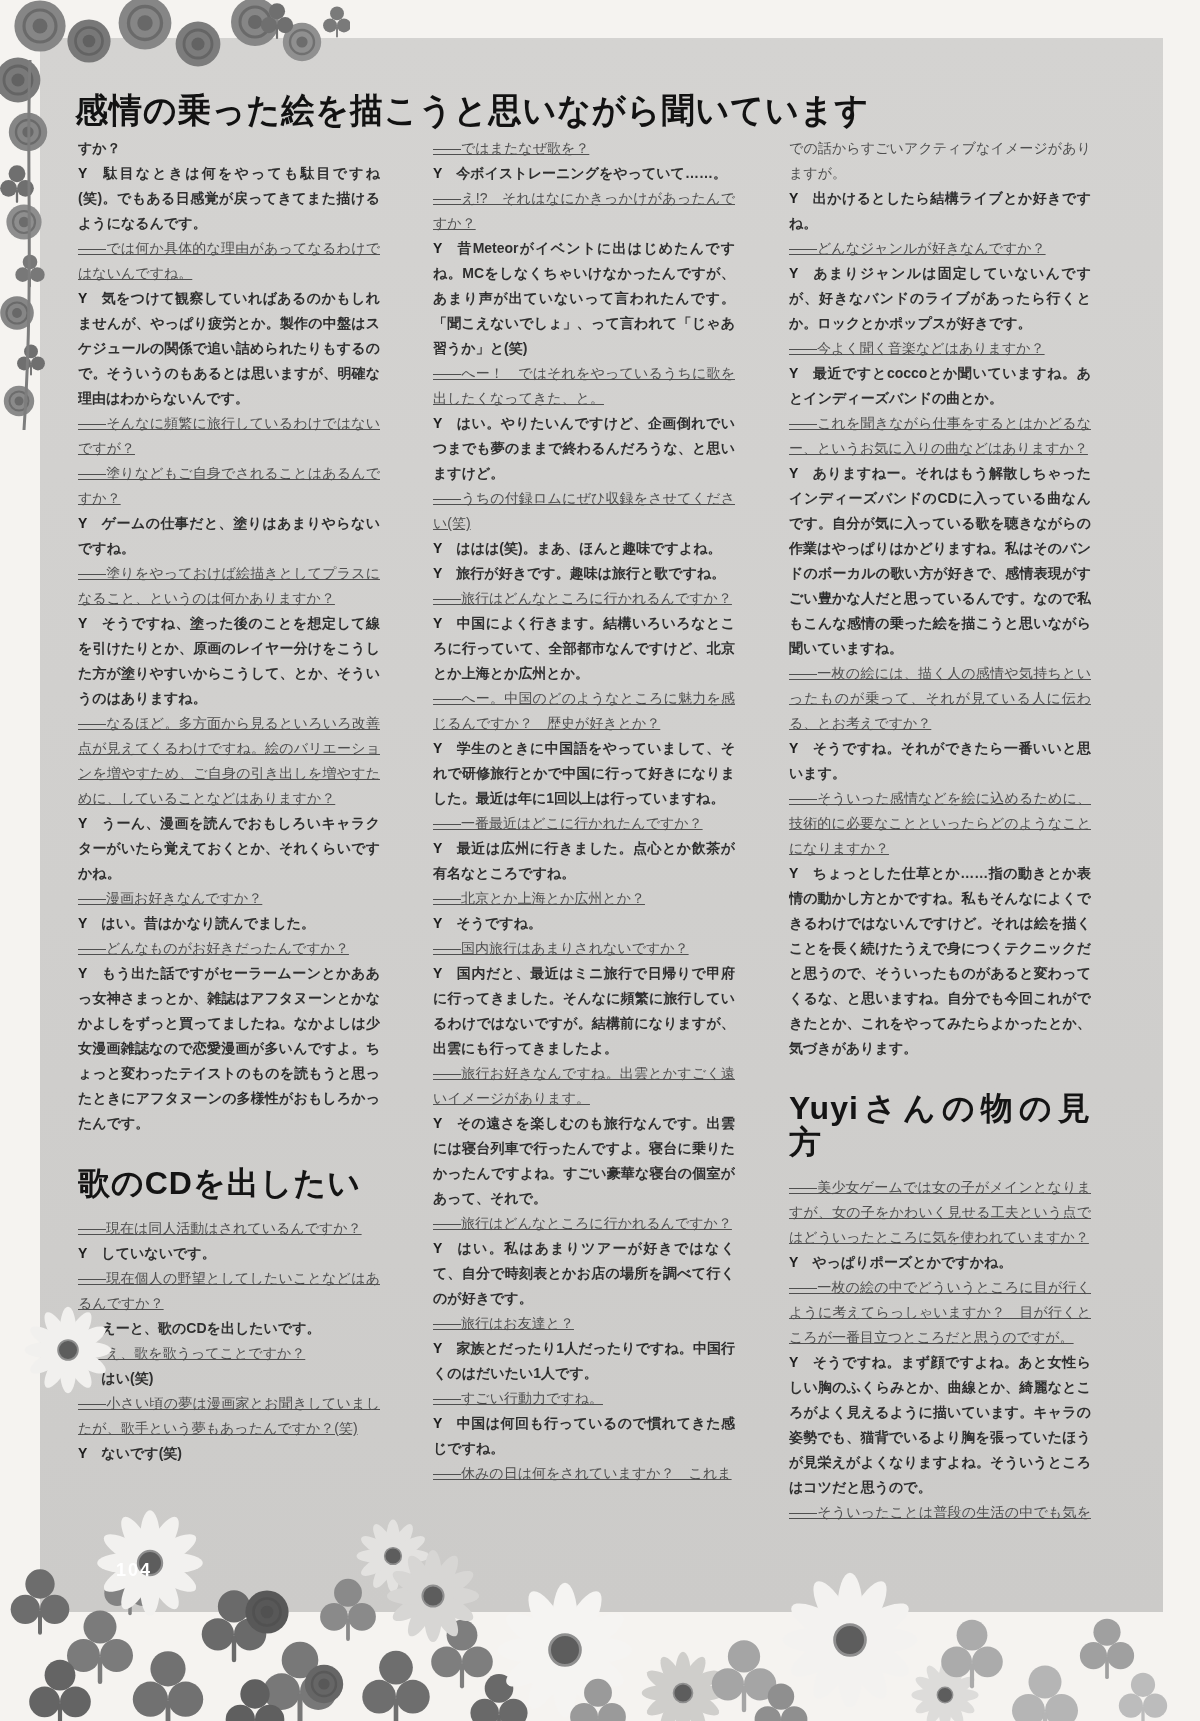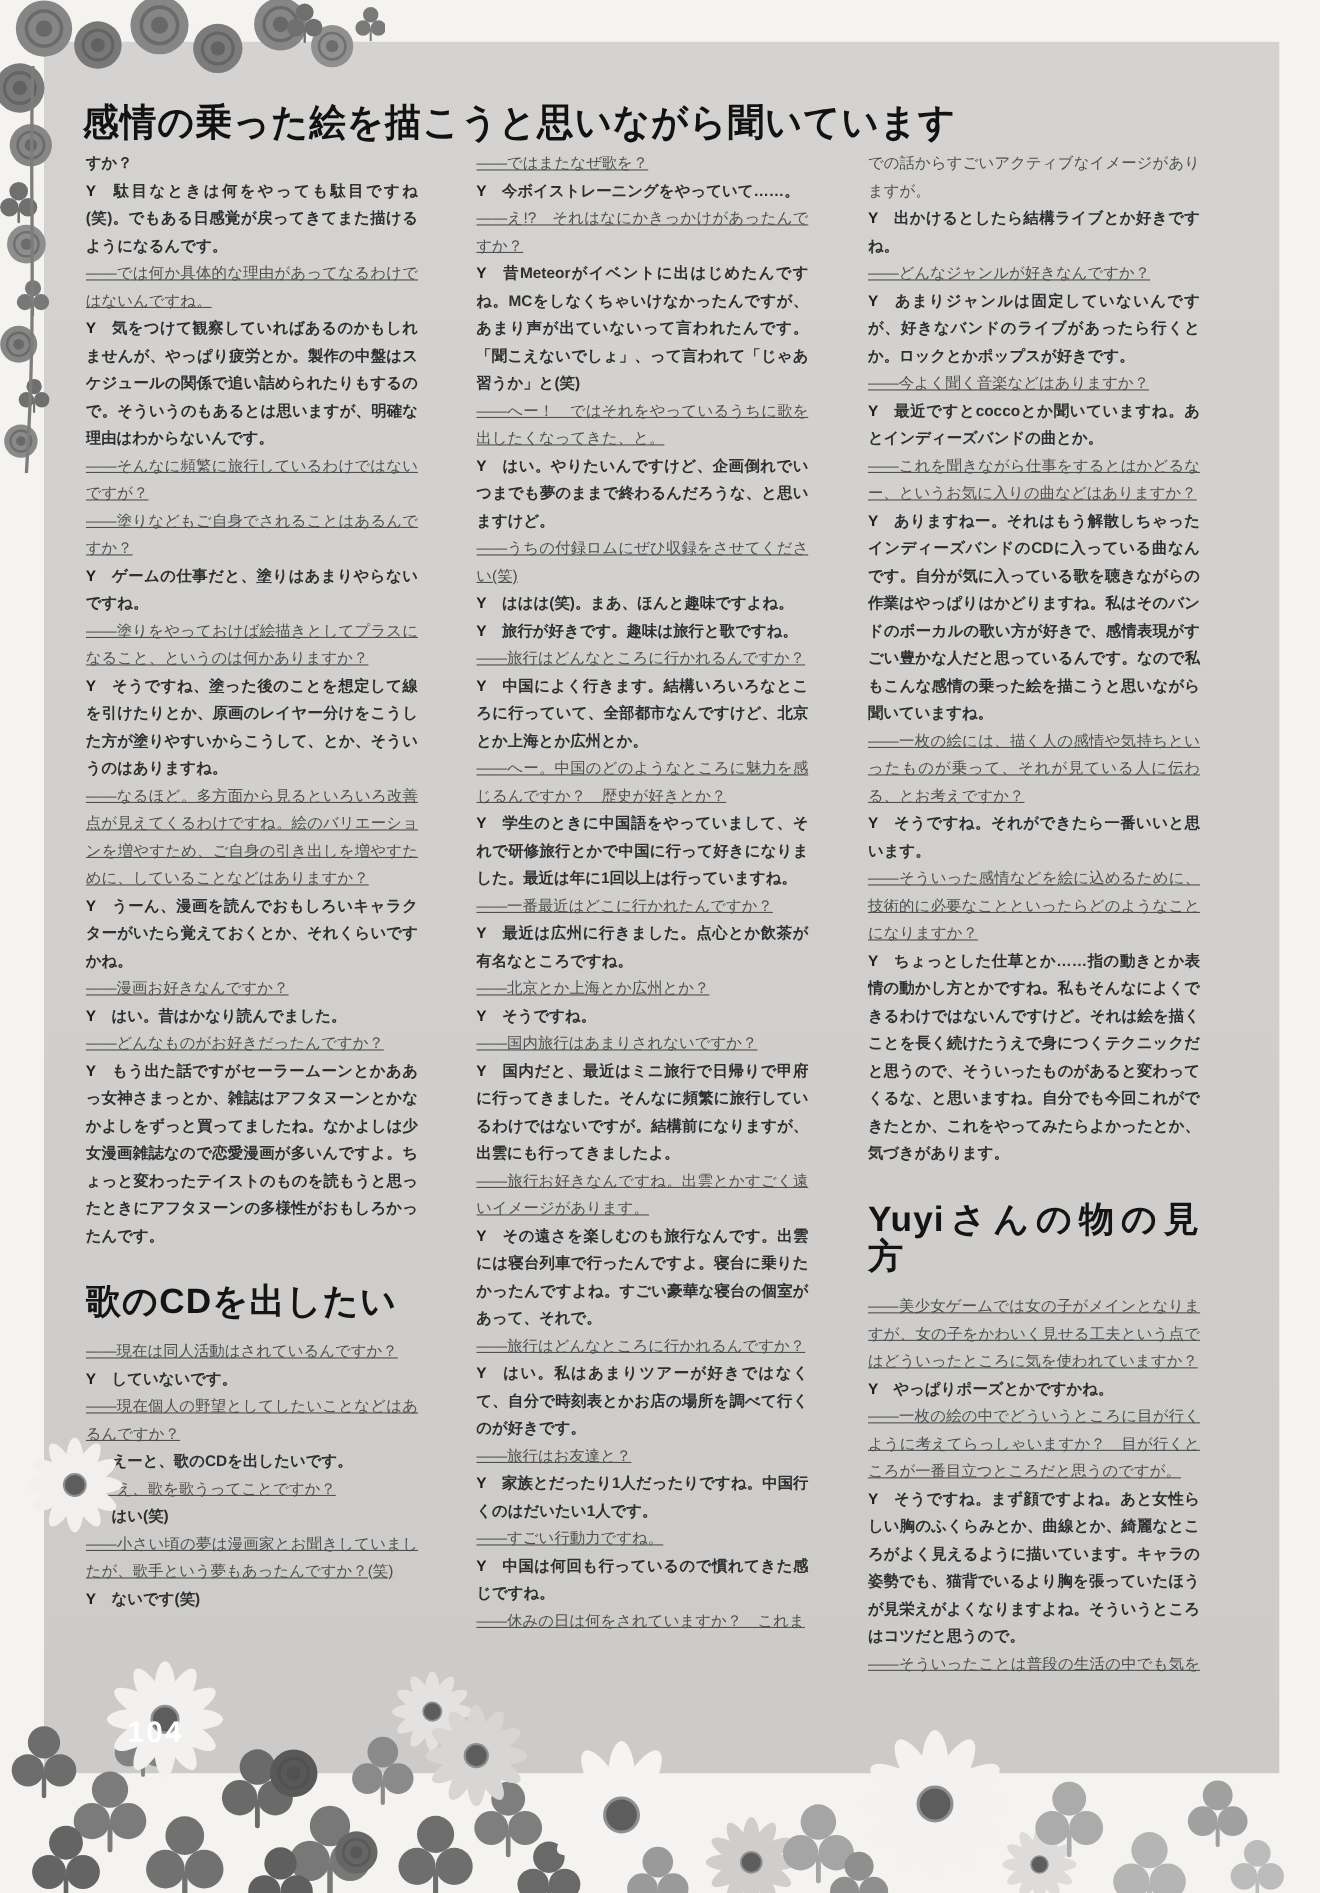--- a/index.html
+++ b/index.html
@@ -30,21 +30,21 @@
   .col p.a{color:#2f2f2f;font-weight:bold;}
   .col p.cont{color:#2f2f2f;font-weight:bold;}
   .col p.qcont{color:#4f4f4f;}
   .spk{font-weight:bold;color:#1d1d1d;margin-right:14px;}
   h2.sec{
     margin:30px 0 16px 0;font-size:32px;font-weight:900;color:#141414;
     letter-spacing:1px;line-height:34px;
   }
   .page-number{
     position:absolute;left:116px;top:1560px;z-index:6;
-    font-size:27px;font-weight:bold;color:#ffffff;letter-spacing:2px;
+    font-size:18px;font-weight:bold;color:#ffffff;letter-spacing:2px;
   }
   .deco{position:absolute;z-index:4;pointer-events:none;}
   .deco-topleft{left:0;top:0;}
   .deco-bottom{left:0;top:1490px;}
   .deco-midleft{left:18px;top:1300px;}
 </style>
 </head>
 <body>
 
 <svg width="0" height="0" style="position:absolute" aria-hidden="true">

